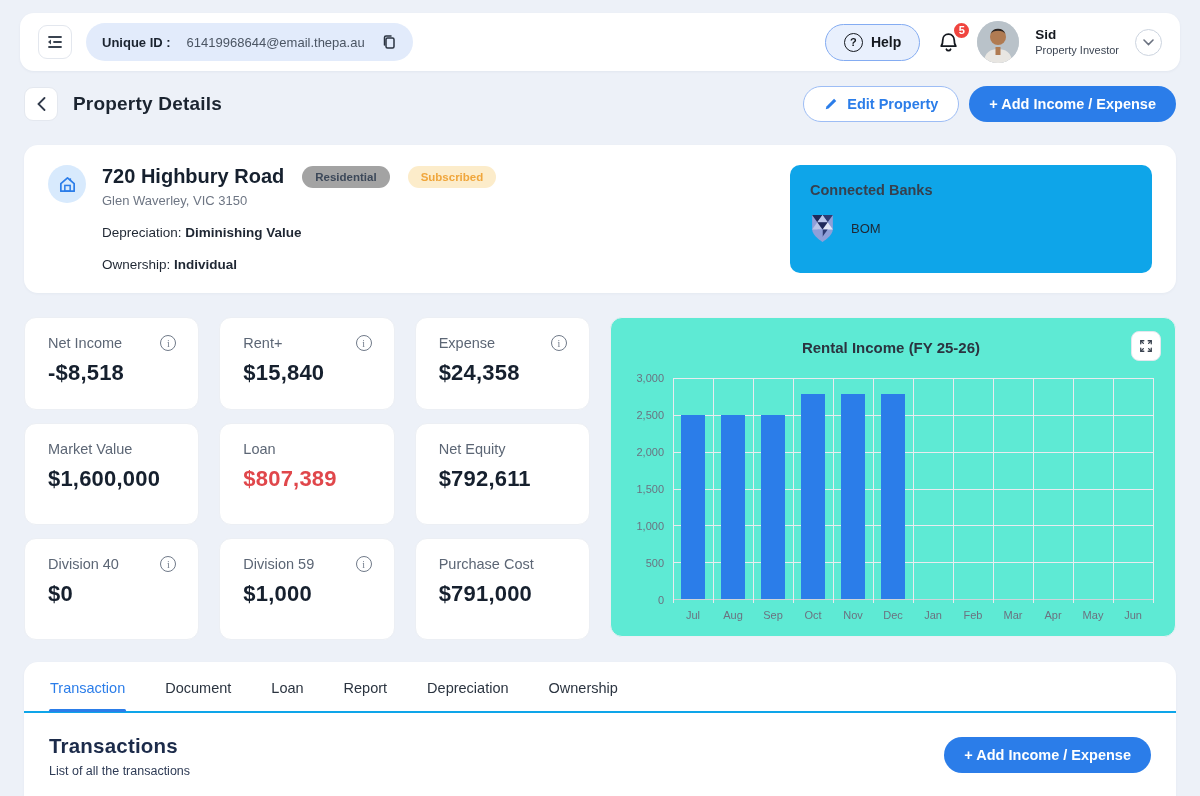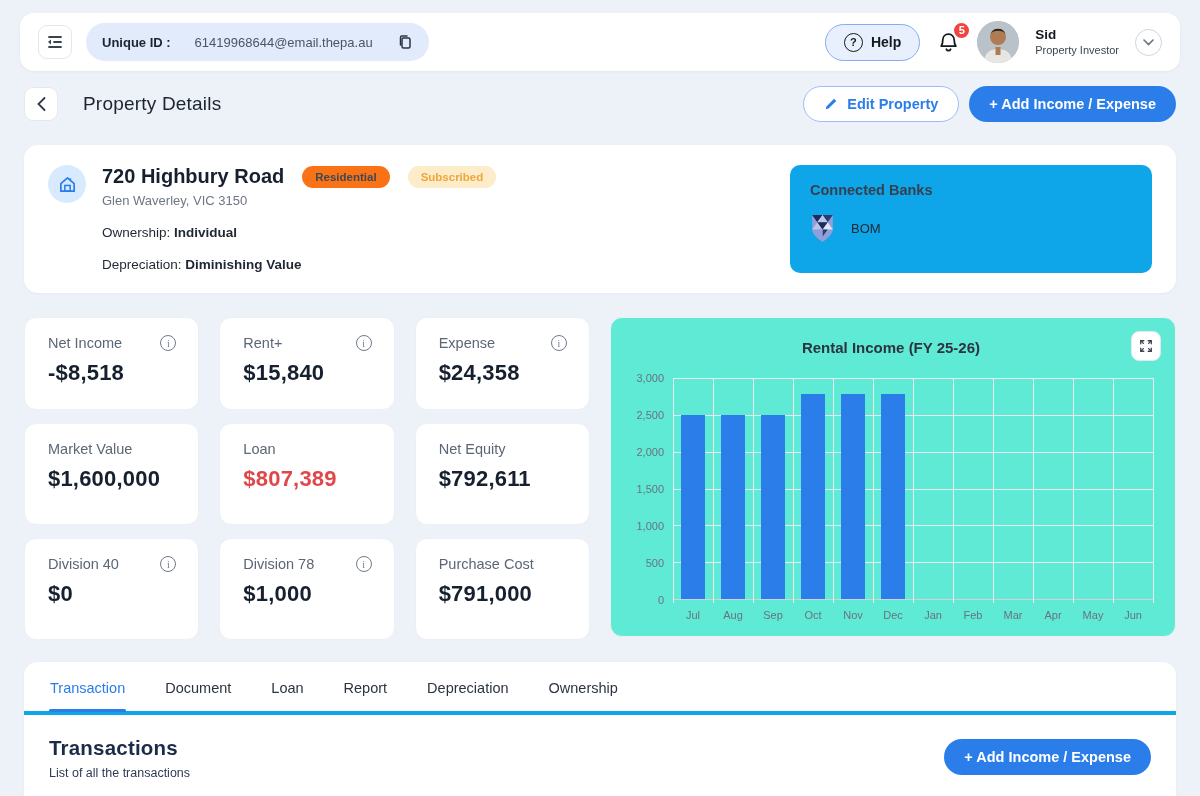--- a/index.html
+++ b/index.html
@@ -18,21 +18,21 @@
     box-shadow:0 1px 3px rgba(20,40,80,.05);
     display:flex; align-items:center; padding:0 18px;
   }
   .icon-btn {
     width:34px; height:34px; border:1px solid #e3e7ee; border-radius:9px;
     background:#fff; display:flex; align-items:center; justify-content:center;
     cursor:pointer; flex:none;
   }
   .uid-pill {
     margin-left:14px; height:38px; background:#e2ebfb; border-radius:20px;
-    display:flex; align-items:center; gap:24px; padding:0 16px;
+    display:flex; align-items:center; gap:16px; padding:0 16px;
     font-size:13px;
   }
   .uid-pill .lbl { font-weight:bold; color:#1b2430; }
   .uid-pill .val { color:#4b5563; }
   .topbar-right { margin-left:auto; display:flex; align-items:center; gap:16px; }
   .help-btn {
     height:37px; padding:0 18px; border-radius:19px; background:#e9f0fd;
     border:1.5px solid #84acf2; display:flex; align-items:center; gap:8px;
     font-size:14px; font-weight:bold; color:#14181f; cursor:pointer;
   }
@@ -55,41 +55,41 @@
   .chev-btn {
     width:27px; height:27px; border-radius:50%; border:1px solid #ccd4df;
     background:#fff; display:flex; align-items:center; justify-content:center; cursor:pointer;
   }
   
   .page-header { position:absolute; left:24px; top:86px; width:1152px; display:flex; align-items:center; }
   .back-btn {
     width:34px; height:34px; background:#fff; border:1px solid #e4e8ef; border-radius:9px;
     display:flex; align-items:center; justify-content:center; cursor:pointer;
   }
-  .page-title { margin-left:25px; font-size:19px; font-weight:400; color:#1b2430; letter-spacing:.2px; }
+  .page-title { margin-left:15px; font-size:19px; font-weight:700; color:#1b2430; letter-spacing:.2px; }
   .header-actions { margin-left:auto; display:flex; gap:10px; }
   .btn { height:36px; border-radius:18px; display:flex; align-items:center; gap:9px;
          padding:0 20px; font-size:14.5px; font-weight:600; cursor:pointer; border:none; }
   .btn-outline { background:#fff; border:1.5px solid #9dbdf5; color:#2b7de9; }
   .btn-primary { background:#2b7de9; color:#fff; }
   
   .prop-card {
     position:absolute; left:24px; top:145px; width:1152px; height:148px;
     background:#fff; border-radius:14px; box-shadow:0 1px 3px rgba(20,40,80,.04);
     padding:20px 24px;
   }
   .house-circle {
     position:absolute; left:24px; top:20px; width:38px; height:38px; border-radius:50%;
     background:#d8eafd; display:flex; align-items:center; justify-content:center;
   }
   .prop-main { margin-left:54px; }
   .prop-title-row { display:flex; align-items:center; gap:18px; }
   .prop-name { font-size:20px; font-weight:bold; color:#16202e; }
   .pill-badge { font-size:11.5px; font-weight:bold; padding:5px 13px; border-radius:13px; }
-  .badge-res { background:#f97316; color:#3c4859; }
+  .badge-res { background:#a3a3a3; color:#3c4859; }
   .badge-sub { background:#fcecca; color:#f0a63c; }
   .prop-addr { font-size:13px; color:#6e7684; margin-top:5px; }
   .prop-row { font-size:13.5px; color:#1f2733; margin-top:17px; }
   .prop-row b { font-weight:bold; }
   .banks-panel {
     position:absolute; right:24px; top:20px; width:362px; height:108px;
     background:#0ea5e9; border-radius:10px; padding:17px 20px;
   }
   .banks-title { font-size:14.5px; font-weight:bold; color:#36404e; }
   .bank-row { display:flex; align-items:center; gap:16px; margin-top:16px; }
@@ -133,21 +133,21 @@
   .hgrid { position:absolute; left:0; right:0; height:1px; background:#e9ebef; }
   .vgrid { position:absolute; top:0; width:1px; height:calc(100% + 4px); background:#e9ebef; }
   .bar { position:absolute; bottom:0; background:#2b7de9; }
   .x-labels { display:flex; margin-left:48px; margin-right:4px; margin-top:9px; }
   .x-labels span { flex:1; text-align:center; font-size:11px; color:#6b7280; }
   
   .bottom-card {
     position:absolute; left:24px; top:662px; width:1152px; height:160px;
     background:#fff; border-radius:14px 14px 0 0; box-shadow:0 1px 3px rgba(20,40,80,.04);
   }
-  .tabs-row { display:flex; gap:38px; padding:0 25px; border-bottom:4px solid #0ea5e9; }
+  .tabs-row { display:flex; gap:38px; padding:0 25px; border-bottom:2px solid #0ea5e9; }
   .tab {
     font-size:14.5px; color:#2b3440; padding:18px 1px 15px; cursor:pointer; position:relative;
   }
   .tab.active { color:#2b7de9; }
   .tab.active::after {
     content:""; position:absolute; left:0; right:0; bottom:-1px; height:3px;
     background:#2b7de9; border-radius:2px;
   }
   .tx-header { display:flex; align-items:flex-start; padding:21px 25px 0; }
   .tx-title { font-size:20.5px; font-weight:bold; color:#1c2b4a; letter-spacing:.2px; }
@@ -239,24 +239,24 @@
     </svg>
   </div>
   <div class="prop-main">
     <div class="prop-title-row">
       <span class="prop-name">720 Highbury Road</span>
       <span class="pill-badge badge-res">Residential</span>
       <span class="pill-badge badge-sub">Subscribed</span>
     </div>
     <div class="prop-addr">Glen Waverley, VIC 3150</div>
     <div class="prop-row">
+      <span>Depreciation: </span><b>Diminishing Value</b>
+    </div>
+    <div class="prop-row">
       <span>Ownership: </span><b>Individual</b>
-    </div>
-    <div class="prop-row">
-      <span>Depreciation: </span><b>Diminishing Value</b>
     </div>
   </div>
   <div class="banks-panel">
     <div class="banks-title">Connected Banks</div>
     <div class="bank-row">
       <svg width="25" height="29" viewBox="0 0 24 28">
         <path d="M2 1 L22 1 L22 15 C22 21 12 27 12 27 C12 27 2 21 2 15 Z" fill="#8e9fd9"></path>
         <polygon points="2,1 12,1 7,8" fill="#1f2a5a"></polygon>
         <polygon points="12,1 22,1 17,8" fill="#2d3b73"></polygon>
         <polygon points="7,8 17,8 12,1" fill="#b9c4e8"></polygon>
@@ -315,21 +315,21 @@
     </div>
     <div class="stat-card">
       <div class="stat-label-row">
         <span class="stat-label">Division 40</span>
         <span class="info-icon">i</span>
       </div>
       <div class="stat-value">$0</div>
     </div>
     <div class="stat-card">
       <div class="stat-label-row">
-        <span class="stat-label">Division 78</span>
+        <span class="stat-label">Division 59</span>
         <span class="info-icon">i</span>
       </div>
       <div class="stat-value">$1,000</div>
     </div>
     <div class="stat-card">
       <div class="stat-label-row">
         <span class="stat-label">Purchase Cost</span>
       </div>
       <div class="stat-value">$791,000</div>
     </div>

